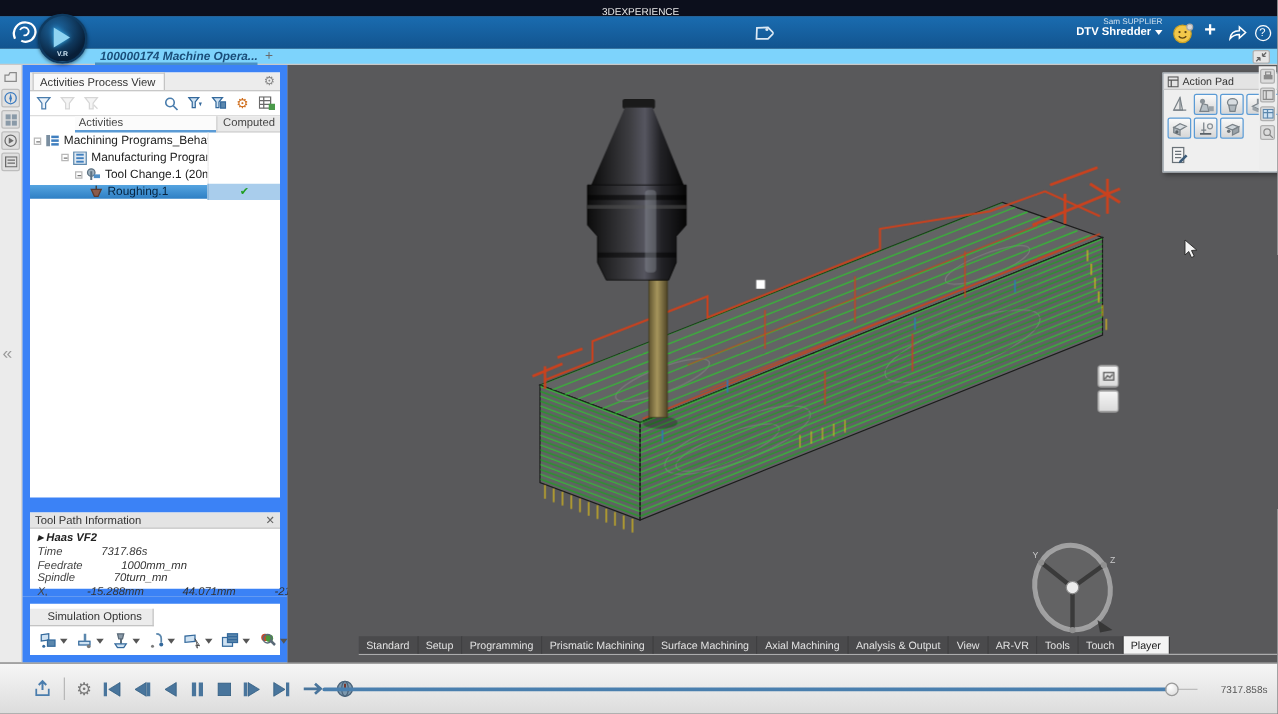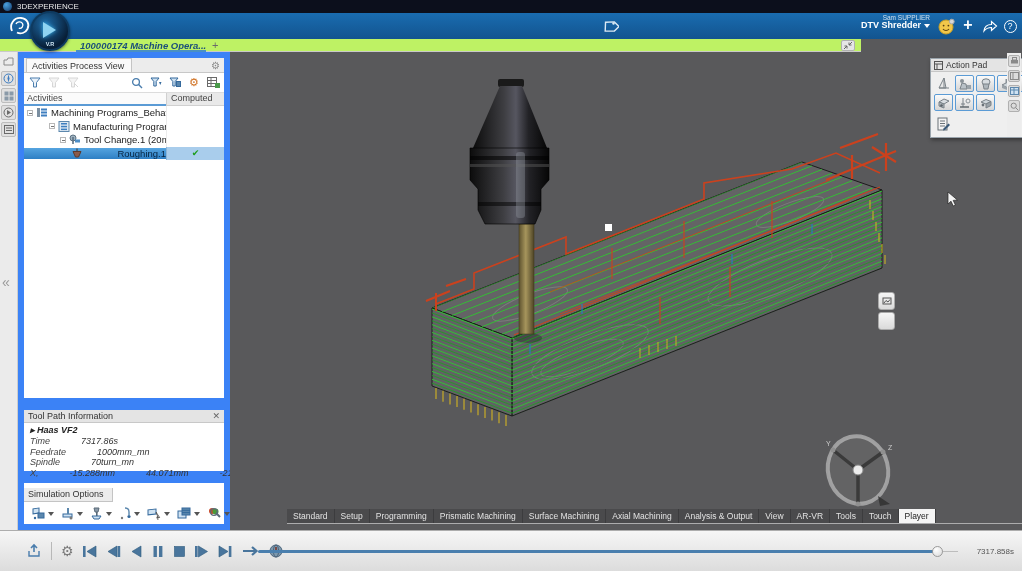--- a/index.html
+++ b/index.html
@@ -1,20 +1,20 @@
 <!DOCTYPE html>
 <html><head>
 <meta charset="utf-8">
 <style>
   * { margin:0; padding:0; box-sizing:border-box; }
   html,body { width:1022px; height:571px; overflow:hidden; font-family:"Liberation Sans", sans-serif; }
   #app { position:relative; width:1022px; height:571px; background:#59595b; overflow:hidden; }
 
   
-  #os-bar { position:absolute; left:0; top:0; width:1022px; height:13px; background:#0c0f1c; display:flex; align-items:center; gap:5px; padding-left:3px; }
+  #os-bar { position:absolute; left:0; top:0; width:1022px; height:13px; background:#0c0f1c; display:flex; align-items:center; gap:5px; padding-left:3px;flex-direction:column; }
   #os-bar .os-ico { width:9px; height:9px; border-radius:50%; background:radial-gradient(circle at 35% 30%, #4aa0e0, #123a6a); }
   #os-bar .os-title { color:#e8e8e8; font-size:8px; }
 
   
   #topbar { position:absolute; left:0; top:13px; width:1022px; height:26px; background:linear-gradient(#1a6cb0,#12548f); }
   #swoosh { position:absolute; left:8px; top:2px; }
   #app-logo { position:absolute; left:30px; top:-2px; width:40px; height:40px; border-radius:50%; background:radial-gradient(circle at 38% 30%, #1e6aa6, #081f38 70%); border:2px solid #0e3a60; z-index:30; box-shadow:0 1px 3px rgba(0,0,0,.5); }
   #app-logo .play { position:absolute; left:11px; top:9px; width:0; height:0; border-left:13px solid #8fd4f2; border-top:8px solid transparent; border-bottom:8px solid transparent; filter:drop-shadow(0 0 2px #3ab0e8); }
   #app-logo .ver { position:absolute; bottom:2px; width:100%; text-align:center; color:#cfe6f5; font-size:5.5px; font-weight:bold; }
   #brand { position:absolute; left:80px; top:6px; color:#ffffff; font-size:12px; letter-spacing:.2px; }
@@ -29,21 +29,21 @@
   #user-block .uctx { font-size:9px; font-weight:bold; display:flex; align-items:center; gap:3px; justify-content:flex-end; }
   #user-block .caret { width:0; height:0; border-left:3px solid transparent; border-right:3px solid transparent; border-top:4px solid #fff; display:inline-block; }
   .tb-ico { position:absolute; top:4px; width:20px; height:18px; display:flex; align-items:center; justify-content:center; color:#fff; cursor:default; }
   #avatar { right:66px; }
   #plus-btn { right:44px; font-size:16px; font-weight:bold; padding-bottom:2px; }
   #share-btn { right:22px; }
   #help-btn { right:2px; }
   #help-btn .q { width:13px; height:13px; border:1.2px solid #fff; border-radius:50%; font-size:9px; display:flex; align-items:center; justify-content:center; }
 
   
-  #tabstrip { position:absolute; left:0; top:39px; width:861px; height:13px; background:#bef264; border-bottom:1px solid #c9c9c9; }
+  #tabstrip { position:absolute; left:0; top:39px; width:1022px; height:13px; background:#7dd3fc; border-bottom:1px solid #c9c9c9; }
   #doc-tab { position:absolute; left:76px; top:0; height:12px; font-size:9.5px; font-style:italic; font-weight:bold; color:#1a4e7a; padding:1px 4px 0 4px; }
   #doc-tab .underline { position:absolute; left:0; bottom:-1px; width:130px; height:2px; background:#4a90c4; }
   #newtab-btn { position:absolute; left:212px; top:0px; font-size:11px; color:#6a6a6a; }
   #restore-btn { position:absolute; right:6px; top:1px; width:14px; height:11px; background:#e6e6e6; border:1px solid #b0b0b0; border-radius:2px; display:flex; align-items:center; justify-content:center; }
 
   
   #left-rail { position:absolute; left:0; top:52px; width:18px; height:478px; background:#ebebeb; border-right:1px solid #cccccc; }
   .rail-btn { width:15px; height:15px; margin:2px 1px; display:flex; align-items:center; justify-content:center; background:#e0e0e0; border:1px solid #bdbdbd; border-radius:2px; }
   .rail-btn.plain { background:transparent; border-color:transparent; }
   #rail-collapse { position:absolute; left:2px; top:222px; font-size:14px; color:#9a9a9a; }
@@ -51,48 +51,48 @@
   
   .panel { position:absolute; background:#ffffff; border:6px solid #3b82f6; }
   #activities-panel { left:18px; top:52px; width:212px; height:352px; display:flex; flex-direction:column; }
   .panel-titlebar { height:15px; background:#ececec; border-bottom:1px solid #c8c8c8; display:flex; align-items:center; font-size:9px; color:#333; }
   .panel-titlebar .ptab { background:#f9f9f9; border:1px solid #c4c4c4; border-bottom:none; padding:1px 7px 1px 5px; height:14px; margin-left:2px; display:flex; align-items:center; }
   .panel-titlebar .spacer { flex:1; }
   .gear-glyph { color:#8a8a8a; font-size:10px; padding-right:4px; }
   #act-toolbar { height:20px; display:flex; align-items:center; padding:0 3px; border-bottom:1px solid #dcdcdc; gap:3px; }
   #act-toolbar .spacer { flex:1; }
   .tbar-ico { width:16px; height:15px; display:flex; align-items:center; justify-content:center; }
-  #act-header { height:13px; display:flex; font-size:9px; color:#444; }
+  #act-header { height:13px; display:flex; font-size:9px; color:#444;padding-left:36px; }
   #act-header .col-a { width:142px; background:#fbfbfb; border-bottom:2px solid #5b9bd5; padding:0 3px; }
   #act-header .col-b { flex:1; background:#e9e9e9; border-left:1px solid #d0d0d0; border-bottom:1px solid #d0d0d0; padding:0 4px; }
   #tree-rows { font-size:9.5px; color:#222; }
   .tree-row { height:13.5px; display:flex; align-items:center; }
   .tree-row .cell-a { width:142px; display:flex; align-items:center; overflow:hidden; white-space:nowrap; }
   .tree-row .cell-b { flex:1; height:100%; border-left:1px solid #ececec; display:flex; align-items:center; justify-content:center; font-size:9px; }
-  .tree-row.selected .cell-a { background:linear-gradient(#55a4e0,#2e7fc4); color:#06233f;justify-content:space-between; }
+  .tree-row.selected .cell-a { background:linear-gradient(#55a4e0,#2e7fc4); color:#06233f; }
   .tree-row.selected .cell-b { background:#a9cdec; border-left-color:#8ab4d8; }
   .expander { width:6px; height:6px; border:1px solid #b8b8b8; background:#fff; margin-right:3px; position:relative; flex:none; }
   .expander::after { content:""; position:absolute; left:1px; top:2px; width:3px; height:1px; background:#777; }
   .tree-ico { margin-right:3px; flex:none; display:inline-flex; }
   #act-filler { flex:1; }
   #act-status { height:15px; border-top:1px solid #d4d4d4; font-size:8.5px; color:#555; display:flex; align-items:center; padding-left:5px; background:#fbfbfb; }
 
   
   #tpi-panel { left:18px; top:404px; width:212px; height:73px; }
   #tpi-header { height:13px; background:#e4e4e4; border-bottom:1px solid #c8c8c8; display:flex; align-items:center; font-size:9px; color:#333; padding:0 4px; }
   #tpi-header .x { margin-left:auto; color:#666; font-size:9px; }
   #tpi-body { font-size:9px; color:#333; padding:2px 0 0 6px;font-style:italic; }
   #tpi-machine { font-weight:bold; color:#222; margin-bottom:1px; }
   .tpi-row { display:flex; line-height:10.5px;gap:31px; }
   .tpi-row .l { width:52px; color:#444; }
   .tpi-row .v { width:62px; }
 
   
   #sim-panel { left:18px; top:477px; width:212px; height:53px; }
-  #sim-tab { display:inline-flex; height:14px; background:#ececec; border:1px solid #c4c4c4; border-top:none; border-left:none; padding:1px 8px 0 4px; font-size:9px; color:#333; }
+  #sim-tab { display:inline-flex; height:14px; background:#ececec; border:1px solid #c4c4c4; border-top:none; border-left:none; padding:1px 8px 0 14px; font-size:9px; color:#333; }
   #sim-icons { display:flex; align-items:center; gap:7px; padding:5px 0 0 8px; }
   .sim-btn { display:flex; align-items:center; gap:2px; }
   .sim-caret { width:0; height:0; border-left:3px solid transparent; border-right:3px solid transparent; border-top:4px solid #555; }
 
   
   #viewport { position:absolute; left:230px; top:52px; width:792px; height:478px; background:#59595b; }
   #scene { position:absolute; left:0; top:0; }
   #ribbon-line { position:absolute; left:57px; right:0; bottom:6px; height:1px; background:rgba(255,255,255,.5); }
   #ribbon-tabs { position:absolute; left:57px; bottom:7px; display:flex; height:14px; }
   .ribbon-tab { font-size:8.5px; color:#e2e2e2; background:#4a4a4c; padding:2px 6px 0 6px; border-right:1px solid #3c3c3e; white-space:nowrap; }

